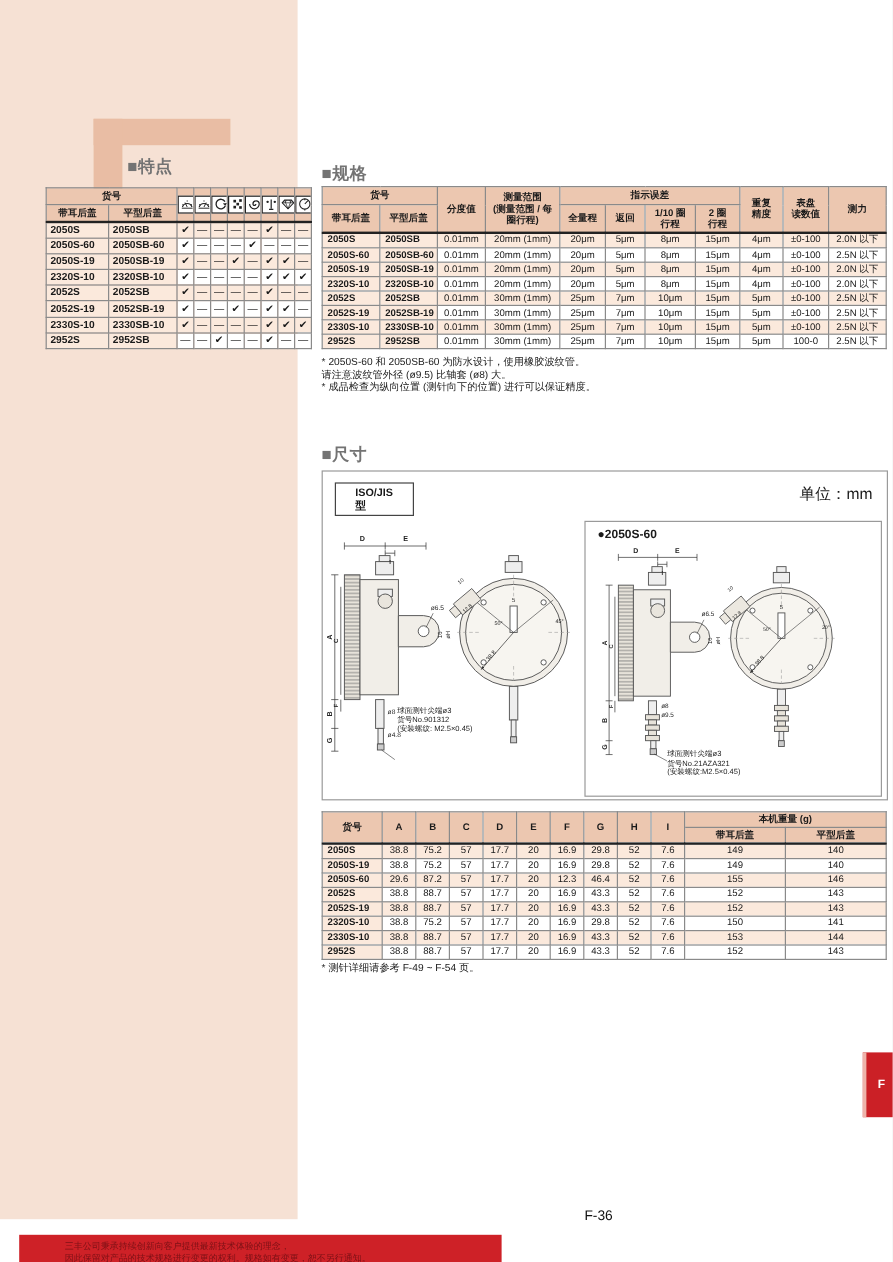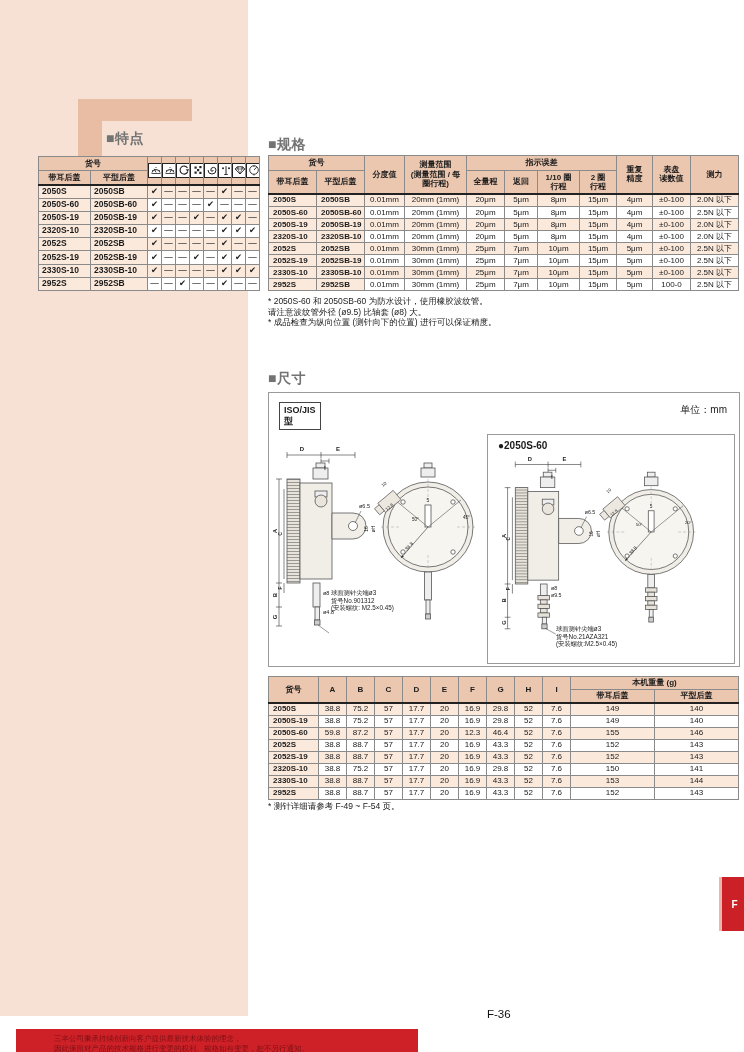--- a/index.html
+++ b/index.html
@@ -42,23 +42,23 @@
 
   .t-dim{width:470px;}
   .t-dim thead tr{height:13px;}
   .t-dim tbody td{height:11px;}
   .t-dim td:first-child{font-weight:bold;text-align:left;padding-left:4px;background:#fbe9dc;}
 
   .footnote{font-size:8.5px;line-height:10.5px;color:#1a1a1a;white-space:pre;}
 
   
   .dims-box{left:268px;top:392px;width:470px;height:273px;border:1px solid #9a9a9a;background:#fff;}
-  .iso-box{left:10px;top:9px;border:1px solid #444;padding:2px 4px;font-size:9px;font-weight:bold;
+  .iso-box{left:10px;top:9px;border:1px solid #444;padding:2px 16px;font-size:9px;font-weight:bold;
            line-height:11px;white-space:pre-line;}
-  .unit-label{right:12px;top:10px;font-size:10px;}
+  .unit-label{right:12px;top:10px;font-size:13px;}
   .inner-box{left:218px;top:41px;width:246px;height:228px;border:1px solid #9a9a9a;}
   .model-label{left:10px;top:5px;font-size:10px;font-weight:bold;}
   .draw-note{font-size:6.3px;line-height:7.6px;white-space:pre-line;color:#222;}
   svg text{font-family:"Liberation Sans","DejaVu Sans",sans-serif;fill:#222;}
 
   
   .edge-tab{left:719px;top:877px;width:25px;height:54px;background:#cb2026;border-left:3px solid #eeb3aa;
             color:#fff;font-size:10px;font-weight:bold;display:flex;align-items:center;justify-content:center;}
 
   
@@ -616,21 +616,21 @@
           <td>20</td>
           <td>16.9</td>
           <td>29.8</td>
           <td>52</td>
           <td>7.6</td>
           <td>149</td>
           <td>140</td>
         </tr>
         <tr>
           <td>2050S-60</td>
-          <td>59.8</td>
+          <td>29.6</td>
           <td>87.2</td>
           <td>57</td>
           <td>17.7</td>
           <td>20</td>
           <td>12.3</td>
           <td>46.4</td>
           <td>52</td>
           <td>7.6</td>
           <td>155</td>
           <td>146</td>

